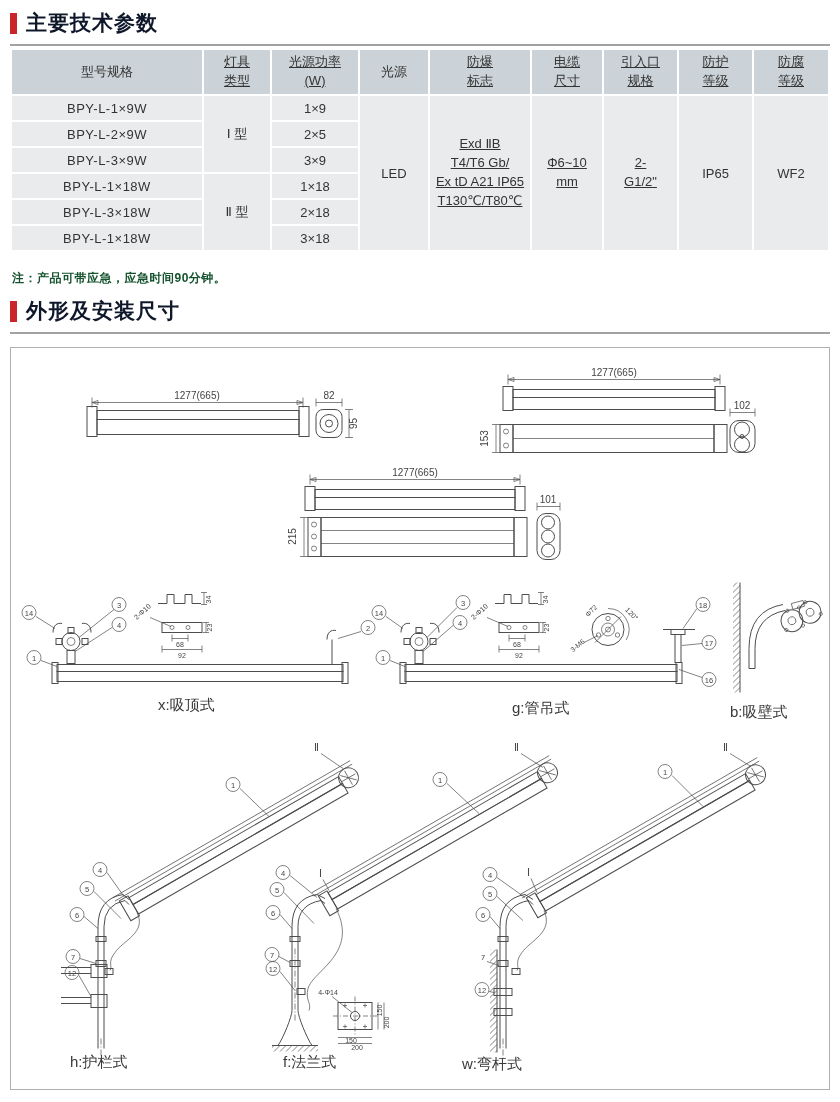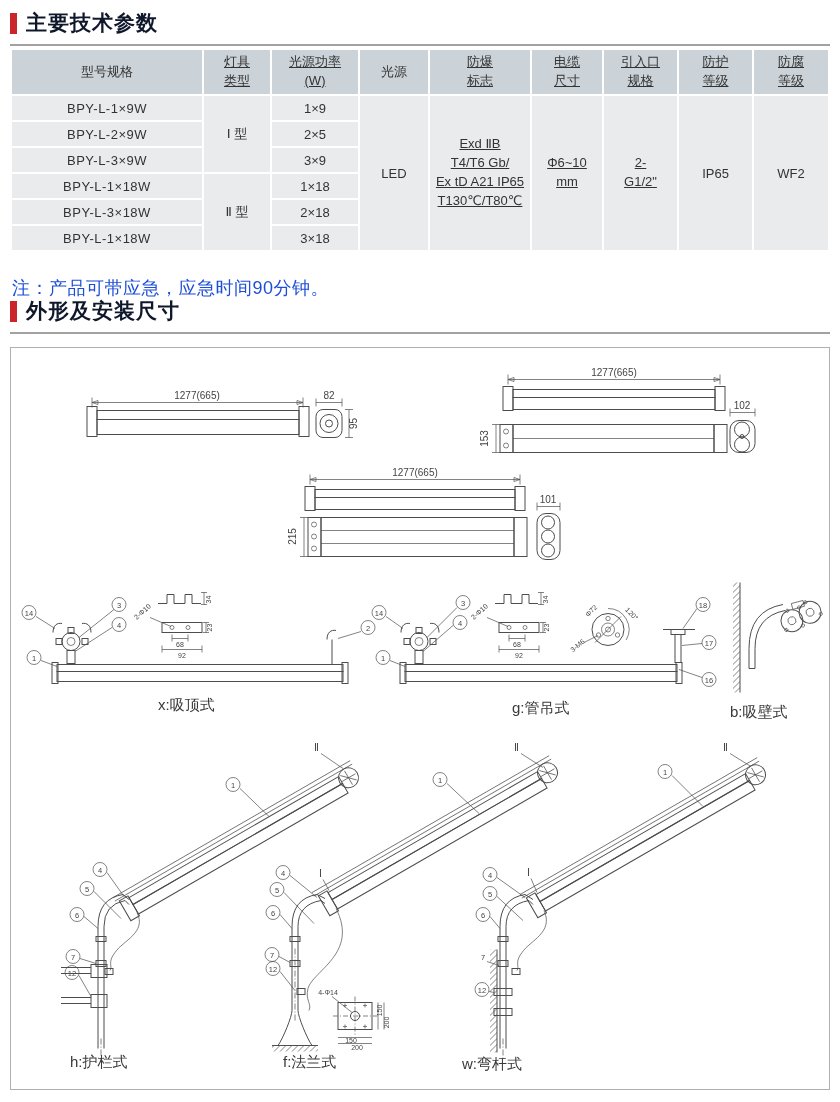--- a/index.html
+++ b/index.html
@@ -28,21 +28,21 @@
   }
   table.spec td{
     background:#e9ebec;font-size:13px;color:#333;height:22px;
     text-align:center;vertical-align:middle;padding:1px 0;margin-left:8px;
   }
   .pre{white-space:pre-line;line-height:1.45;text-decoration:underline;}
   td.model{font-size:13.5px;letter-spacing:0.5px;}
 
   .note{
     position:absolute;left:12px;top:258px;
-    color:#1d4ed8;font-size:18px;font-weight:normal;letter-spacing:0.5px;
+    color:#14532d;font-size:12px;font-weight:bold;letter-spacing:0.5px;
   }
   .drawing-box{
     position:absolute;left:10px;top:347px;width:818px;height:741px;
     border:1px solid #b0b0b0;background:#fff;
   }
   .drawing-box svg{display:block;width:100%;height:100%;}
   svg text{fill:#444;stroke:none;font-family:"Liberation Sans","DejaVu Sans",sans-serif;}
   .ln{stroke:#4d4d4d;stroke-width:1;fill:none;}
   .thin{stroke:#4d4d4d;stroke-width:0.7;fill:none;}
   .dimt{font-size:10px;}

